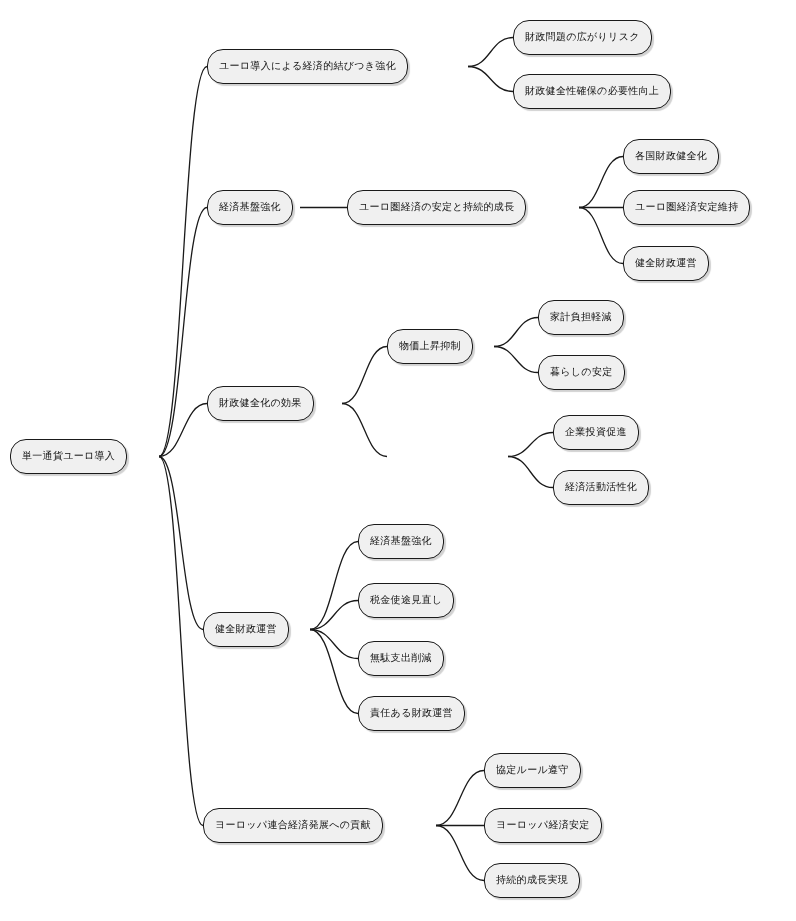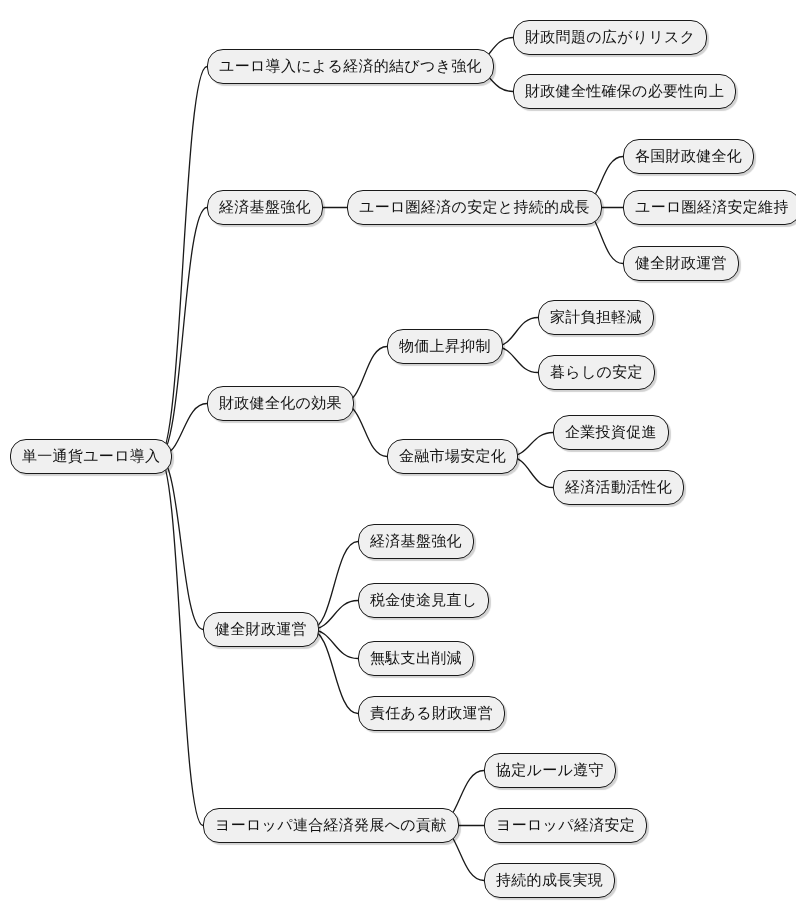--- a/index.html
+++ b/index.html
@@ -29,21 +29,21 @@
   }
   .node {
     position: absolute;
     box-sizing: border-box;
     height: 35px;
     line-height: 31px;
     padding: 0 11px;
     background: #f0f0f0;
     border: 1.6px solid #1a1a1a;
     border-radius: 16px;
-    font-size: 15px;
+    font-size: 10px;
     letter-spacing: 0.3px;
     color: #111111;
     white-space: nowrap;
     box-shadow: 2px 2px 1px rgba(0,0,0,0.18);
     cursor: pointer;
   }
 </style>
 </head>
 <body>
 
@@ -81,21 +81,20 @@
   <div class="node" id="node-3" style="left:513px; top:74px">財政健全性確保の必要性向上</div>
   <div class="node" id="node-4" style="left:207px; top:190px">経済基盤強化</div>
   <div class="node" id="node-5" style="left:347px; top:190px">ユーロ圏経済の安定と持続的成長</div>
   <div class="node" id="node-6" style="left:623px; top:139px">各国財政健全化</div>
   <div class="node" id="node-7" style="left:623px; top:190px">ユーロ圏経済安定維持</div>
   <div class="node" id="node-8" style="left:623px; top:246px">健全財政運営</div>
   <div class="node" id="node-9" style="left:207px; top:386px">財政健全化の効果</div>
   <div class="node" id="node-10" style="left:387px; top:329px">物価上昇抑制</div>
   <div class="node" id="node-11" style="left:538px; top:300px">家計負担軽減</div>
   <div class="node" id="node-12" style="left:538px; top:355px">暮らしの安定</div>
-  <div class="node" id="node-13" style="left:387px; top:439px">金融市場安定化</div>
   <div class="node" id="node-14" style="left:553px; top:415px">企業投資促進</div>
   <div class="node" id="node-15" style="left:553px; top:470px">経済活動活性化</div>
   <div class="node" id="node-16" style="left:203px; top:612px">健全財政運営</div>
   <div class="node" id="node-17" style="left:358px; top:524px">経済基盤強化</div>
   <div class="node" id="node-18" style="left:358px; top:583px">税金使途見直し</div>
   <div class="node" id="node-19" style="left:358px; top:641px">無駄支出削減</div>
   <div class="node" id="node-20" style="left:358px; top:696px">責任ある財政運営</div>
   <div class="node" id="node-21" style="left:203px; top:808px">ヨーロッパ連合経済発展への貢献</div>
   <div class="node" id="node-22" style="left:484px; top:753px">協定ルール遵守</div>
   <div class="node" id="node-23" style="left:484px; top:808px">ヨーロッパ経済安定</div>

